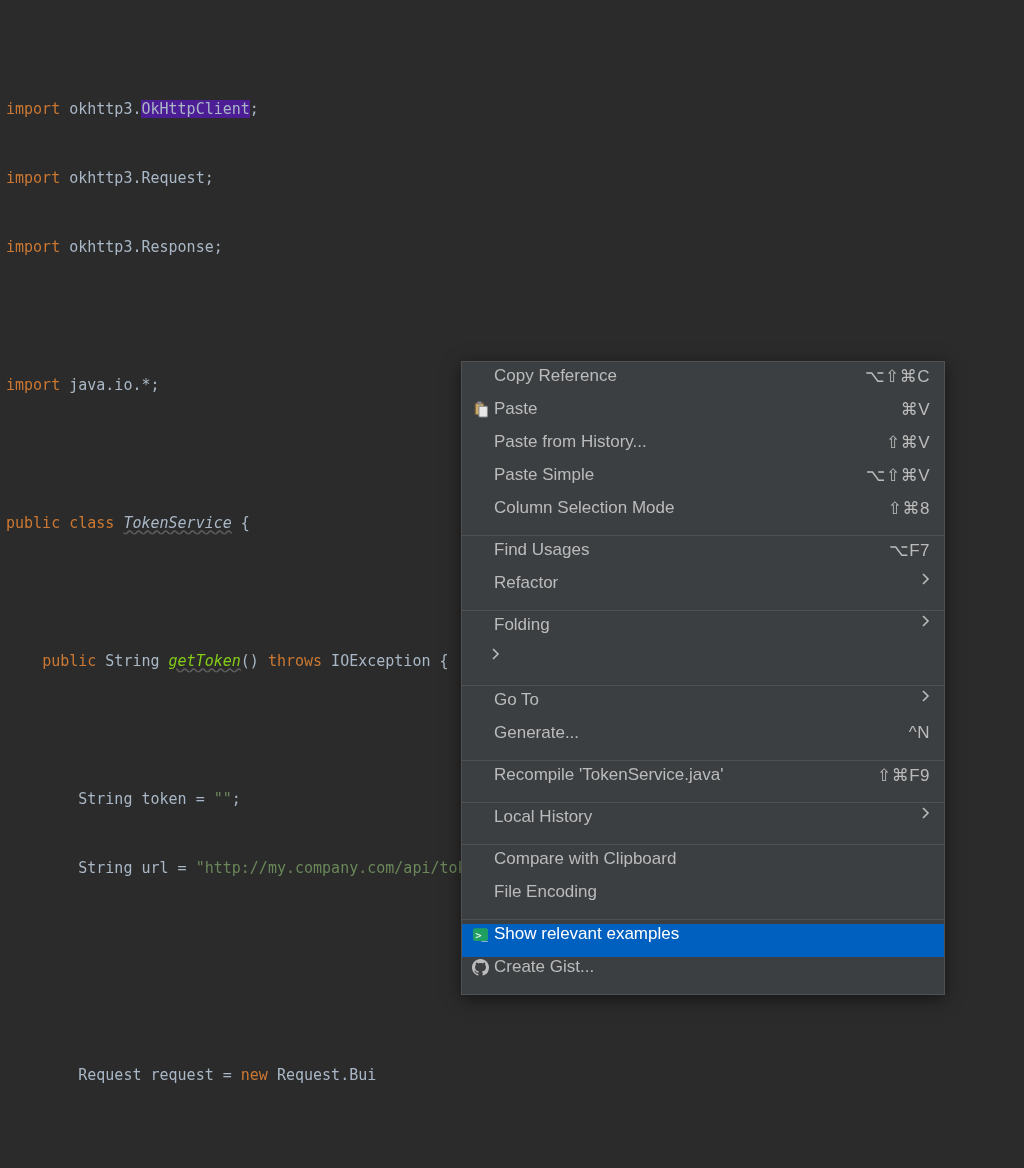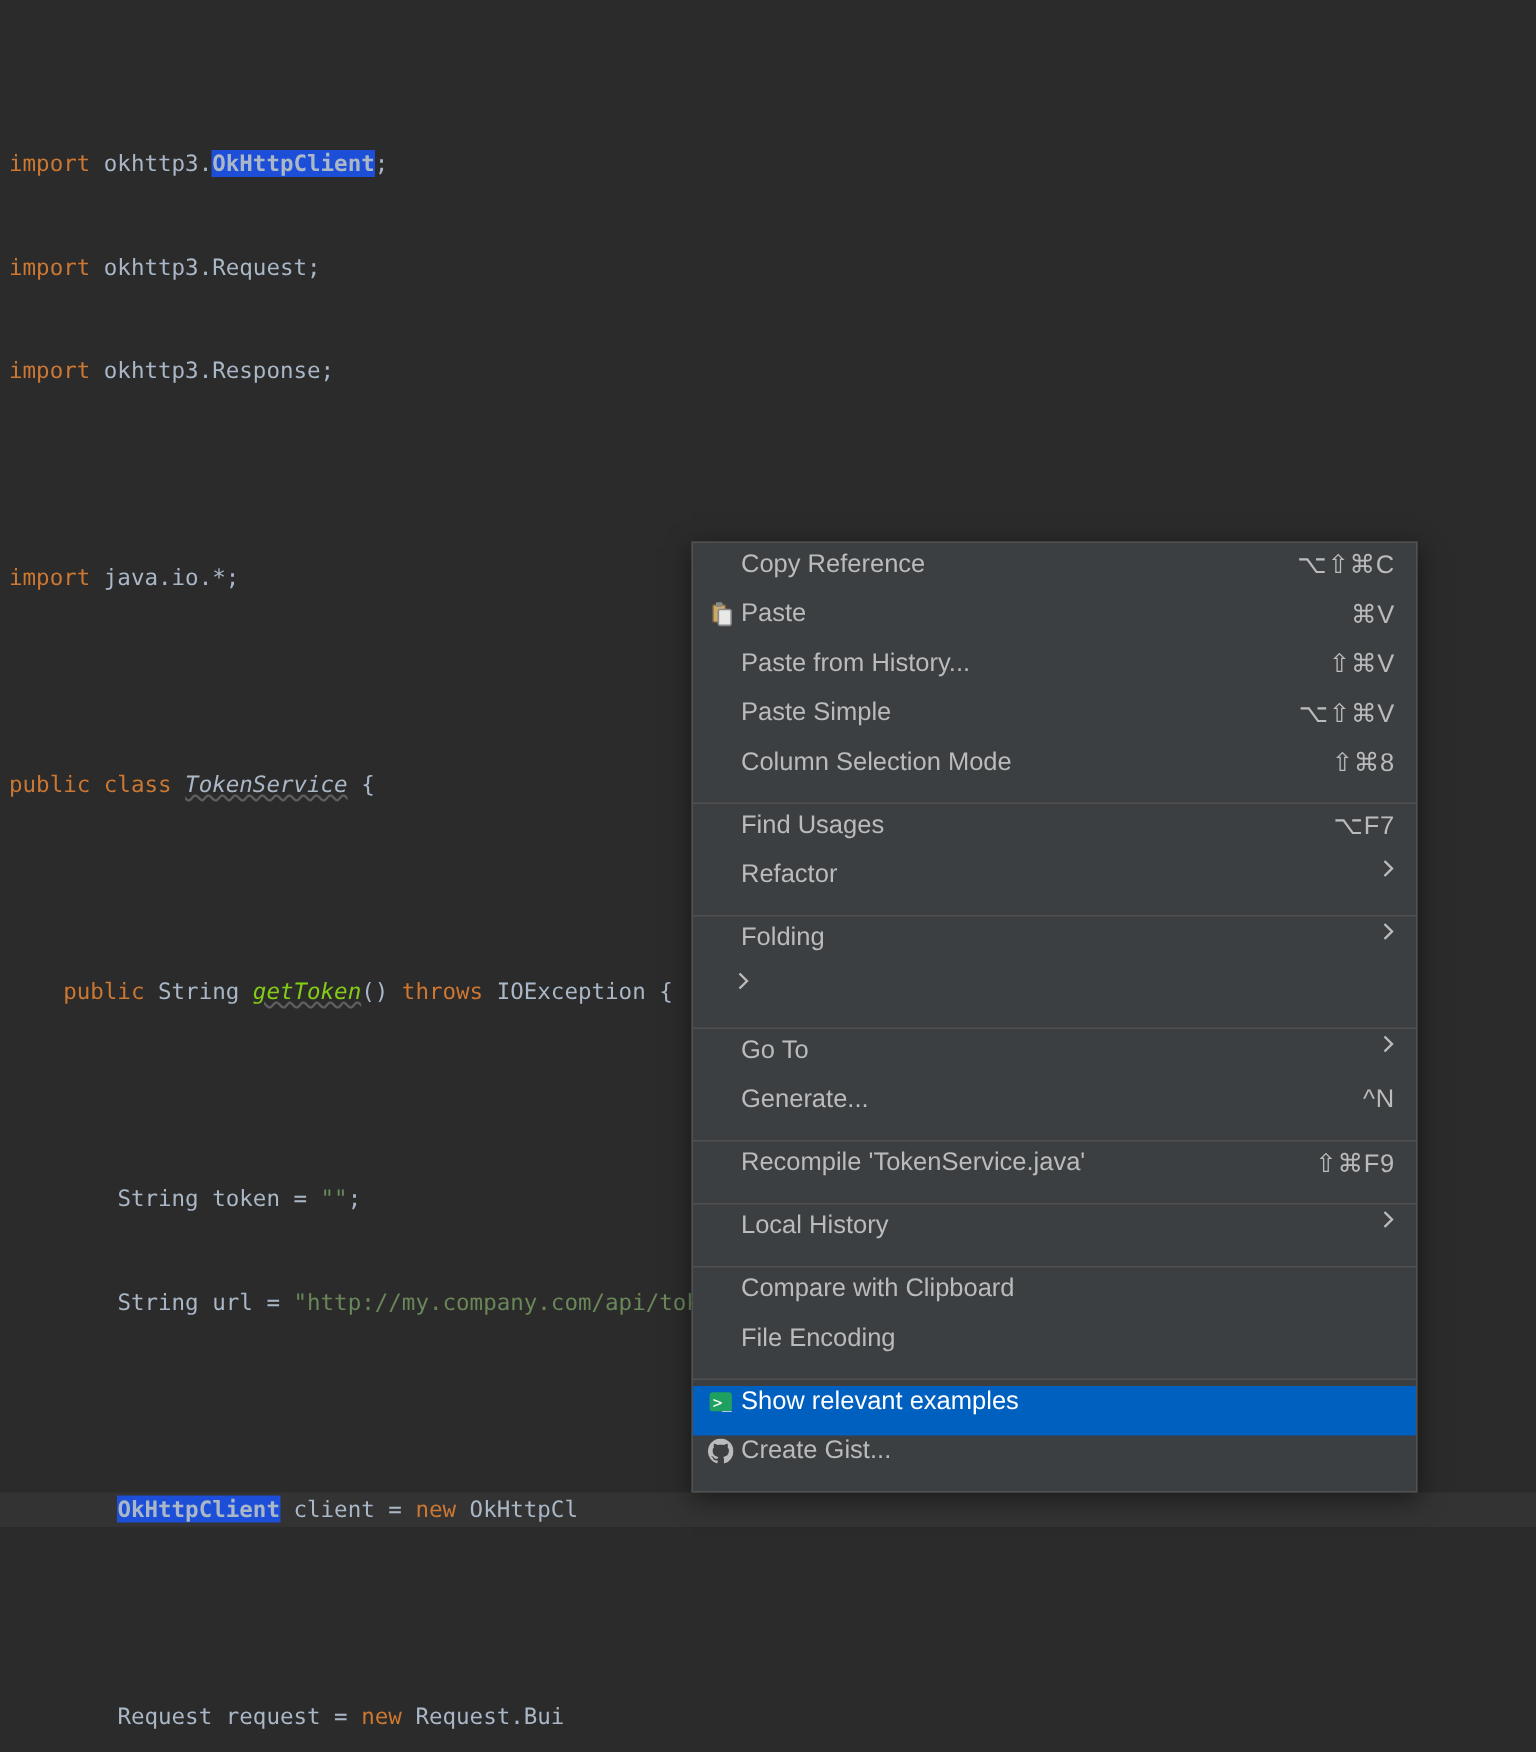--- a/index.html
+++ b/index.html
@@ -13,21 +13,21 @@
     color: #a9b7c6;
   }
   .editor {
     padding: 52px 0 0 0;
     line-height: 23px;
     white-space: pre;
   }
   .code-line { padding-left: 6px; }
   .kw-import, .kw-public, .kw-class, .kw-return, .kw-throws, .kw-new { color: #cc7832; }
   .classname { color: #a9b7c6; }
-  .classhl { color: #a9b7c6; background: #1d4ed8; font-weight: bold; }
+  .classhl { color: #a9b7c6; background: #4c1d95; }
   .decl { color: #a9b7c6; text-decoration: underline wavy rgba(128,128,128,0.6); font-style: italic; }
   .method { color: #84cc16; }
   .string { color: #6a8759; }
 
   .highlight-line {
     background: rgba(255,255,255,0.04);
   }
 
   .context-menu {
     position: absolute;
@@ -91,21 +91,20 @@
   <div class="code-line">&nbsp;</div>
   <div class="code-line"><span class="kw-import">import</span><span> java.io.*;</span></div>
   <div class="code-line">&nbsp;</div>
   <div class="code-line"><span class="kw-public">public</span><span> </span><span class="kw-class">class</span><span> </span><span class="decl">TokenService</span><span> </span><span>{</span></div>
   <div class="code-line">&nbsp;</div>
   <div class="code-line"><span>    </span><span class="kw-public">public</span><span> </span><span>String</span><span> </span><span class="method decl">getToken</span><span>() </span><span class="kw-throws">throws</span><span> IOException </span><span>{</span></div>
   <div class="code-line">&nbsp;</div>
   <div class="code-line"><span>        </span><span>String</span><span> </span><span>token</span><span> = </span><span class="string">""</span><span>;</span></div>
   <div class="code-line"><span>        </span><span>String</span><span> </span><span>url</span><span> = </span><span class="string">"http://my.company.com/api/token"</span><span>;</span></div>
   <div class="code-line">&nbsp;</div>
-  <div class="code-line highlight-line"><span>        </span><span class="classhl">OkHttpClient</span><span> </span><span>client</span><span> = </span><span class="kw-new">new</span><span> </span><span>OkHttpCl</span></div>
   <div class="code-line">&nbsp;</div>
   <div class="code-line"><span>        </span><span>Request</span><span> </span><span>request</span><span> = </span><span class="kw-new">new</span><span> </span><span>Request.Bui</span></div>
   
   
   
   
   
   
   
 </div>

